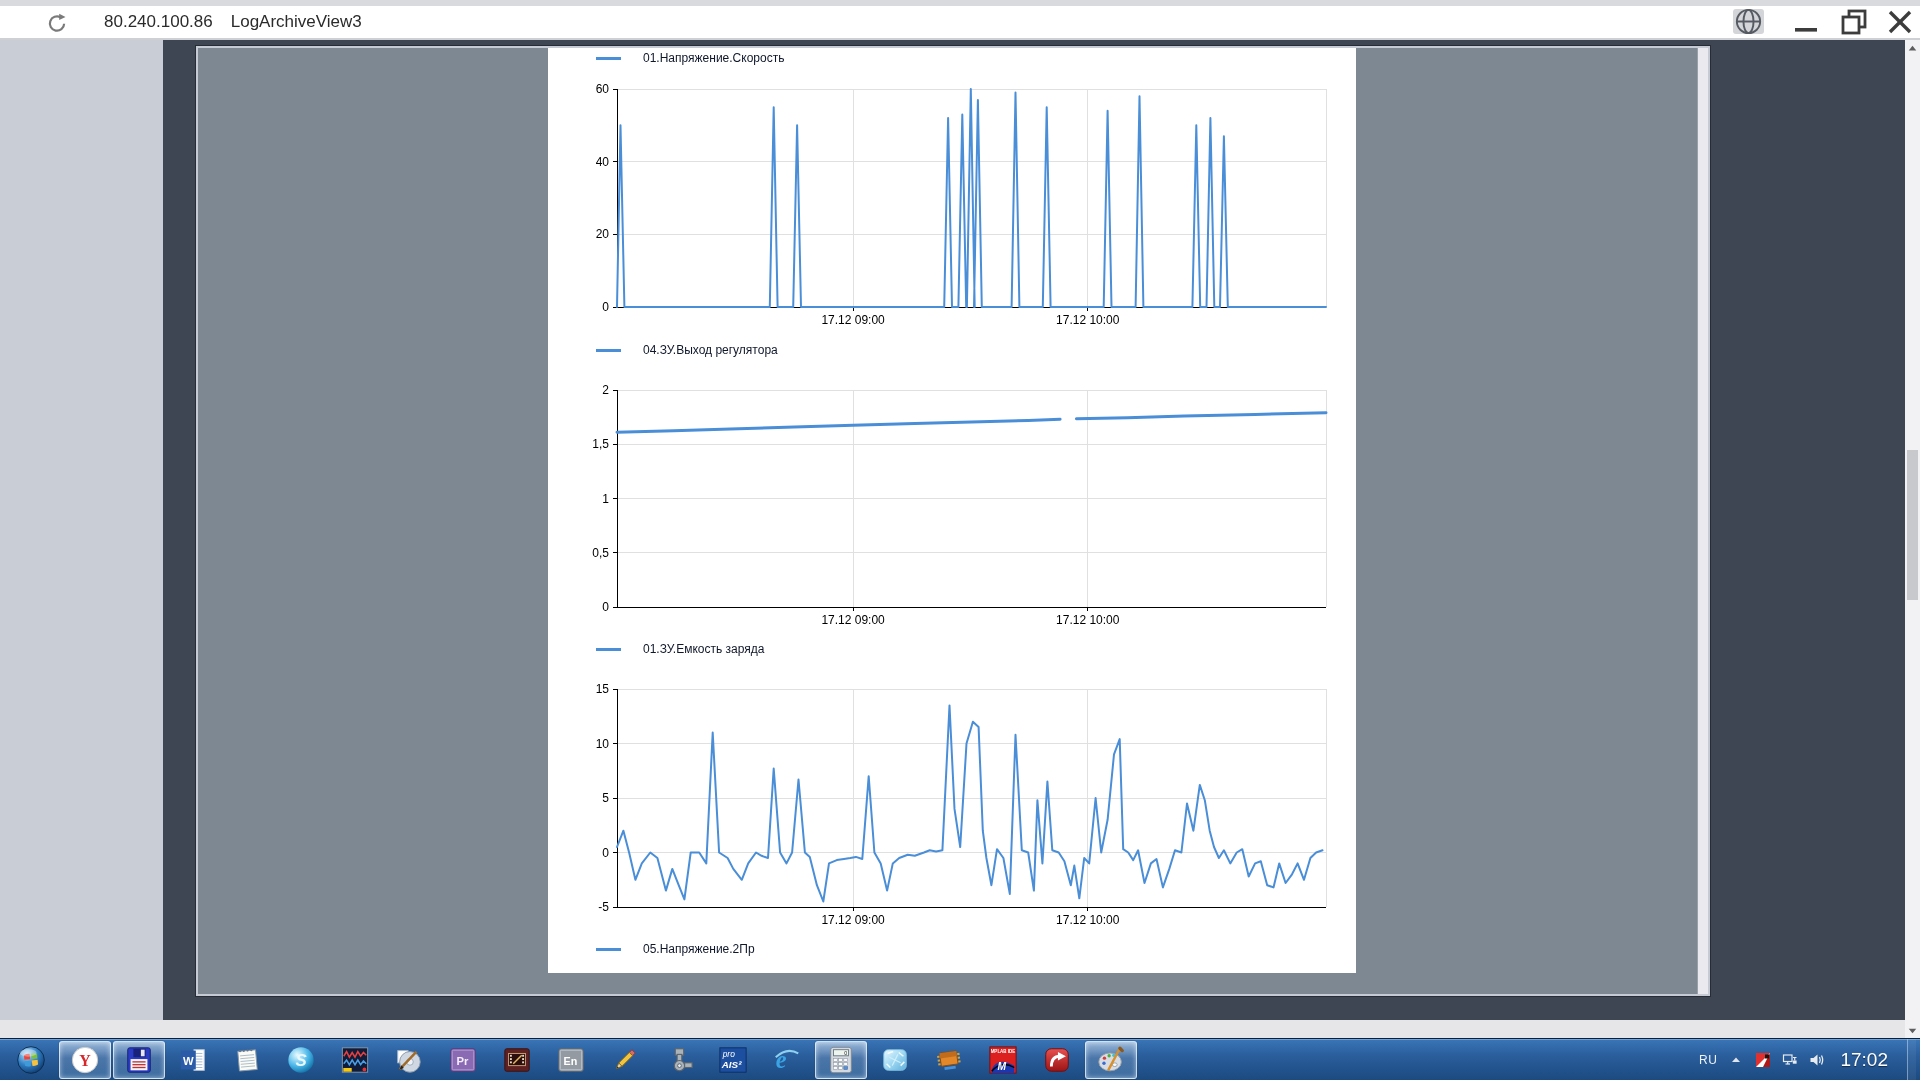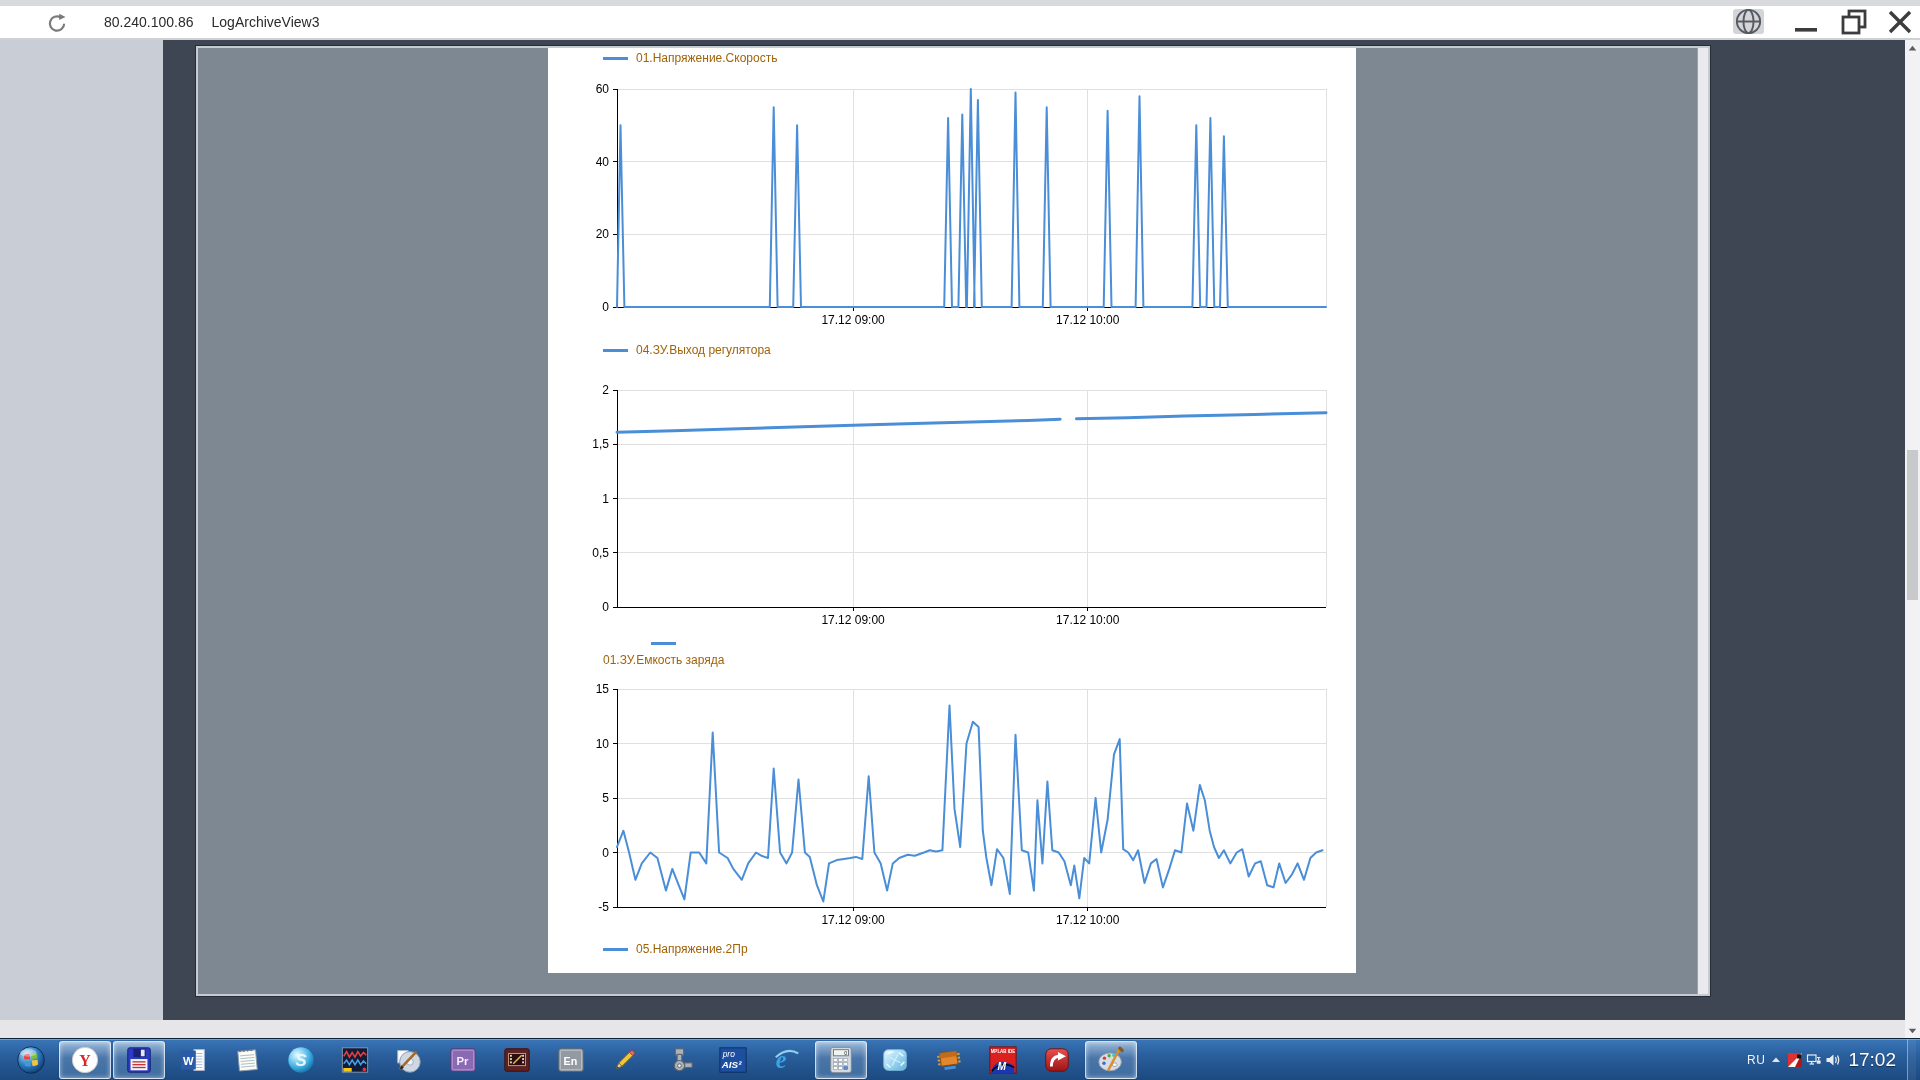--- a/index.html
+++ b/index.html
@@ -5,21 +5,21 @@
   html,body{margin:0;padding:0;width:1920px;height:1080px;overflow:hidden;
     font-family:"Liberation Sans",sans-serif;background:#e6e6e8;}
   *{box-sizing:border-box;}
   svg{font-family:inherit;display:block;}
 
   
   #titlebar{position:absolute;left:0;top:0;width:1920px;height:40px;background:#fff;
     border-top:6px solid #d9dade;border-bottom:2px solid #cfd0d4;}
   #tb-inner{position:relative;height:32px;display:flex;align-items:center;}
   #refresh-btn{position:absolute;left:46px;top:6px;width:22px;height:22px;display:flex;align-items:center;justify-content:center;cursor:pointer;}
-  #page-title{position:absolute;left:104px;top:0;height:32px;display:flex;align-items:center;font-size:14px;color:#2b2b2b;}
+  #page-title{position:absolute;left:104px;top:0;height:32px;display:flex;align-items:center;font-size:17px;color:#2b2b2b;}
   #page-title .app{margin-left:18px;}
   #globe-btn{position:absolute;left:1733px;top:3px;width:31px;height:25px;background:#d4d5d9;border-radius:3px;
     display:flex;align-items:center;justify-content:center;}
   .winctl{position:absolute;top:2px;width:32px;height:27px;display:flex;align-items:center;justify-content:center;}
   #btn-min{left:1790px;} #btn-restore{left:1838px;} #btn-close{left:1884px;}
 
   
   #page{position:absolute;left:0;top:40px;width:1920px;height:998px;background:#e6e6e8;}
   #left-col{position:absolute;left:0;top:0;width:163px;height:980px;background:#c9cdd5;}
   #dark{position:absolute;left:163px;top:0;width:1742px;height:980px;background:#3e4653;}
@@ -28,35 +28,35 @@
   #inner-scrollbar{position:absolute;right:0;top:0;bottom:0;width:11px;background:#e9e9ef;border-left:1px solid #9aa0aa;}
   #report-panel{position:absolute;left:350px;top:0;width:808px;height:925px;background:#fff;}
 
   
   #vscroll{position:absolute;left:1905px;top:0;width:15px;height:998px;background:#f2f2f4;}
   #vscroll .arrow{position:absolute;left:0;width:15px;height:16px;display:flex;align-items:center;justify-content:center;}
   #vs-up{top:0;} #vs-down{bottom:0;}
   #vs-thumb{position:absolute;left:2px;top:410px;width:11px;height:150px;background:#c8c9cd;}
 
   
-  .legend{position:absolute;left:55px;height:14px;display:flex;align-items:center;gap:8px;font-size:12px;color:#a16207;white-space:nowrap;}
+  .legend{position:absolute;left:48px;height:14px;display:flex;align-items:center;gap:22px;font-size:12px;color:#0f172a;white-space:nowrap;}
   .legend .swatch{width:25px;height:3px;background:#4a8ed8;flex:0 0 auto;}
-  #legend-1{top:3px;} #legend-2{top:295px;} #legend-3{top:594px;flex-direction:column;} #legend-4{top:894px;}
+  #legend-1{top:3px;} #legend-2{top:295px;} #legend-3{top:594px;} #legend-4{top:894px;}
 
   
   #taskbar{position:absolute;left:0;top:1038px;width:1920px;height:42px;
     background:linear-gradient(#3a76b8,#2a5e9c 40%,#1c4a80);border-top:1px solid #0c2038;}
   #taskbar::after{content:"";position:absolute;left:0;top:0;width:100%;height:1px;background:rgba(160,200,240,.55);}
   #tb-icons{position:absolute;left:4px;top:0;height:42px;display:flex;align-items:center;}
   .tb-btn{width:52px;height:38px;margin:0 1px;display:flex;align-items:center;justify-content:center;border-radius:3px;border:1px solid transparent;}
   .tb-btn.pressed{background:linear-gradient(rgba(255,255,255,.50),rgba(255,255,255,.16) 45%,rgba(140,190,235,.30));
     border:1px solid rgba(240,248,255,.8);box-shadow:inset 0 0 5px rgba(255,255,255,.55),0 0 1px rgba(10,30,50,.8);}
   .tb-ico{width:30px;height:30px;display:block;}
   .tb-ico svg{width:30px;height:30px;}
-  #tray{position:absolute;right:0;top:0;height:42px;display:flex;align-items:center;gap:3px;padding-right:4px;color:#fff;}
+  #tray{position:absolute;right:0;top:0;height:42px;display:flex;align-items:center;gap:11px;padding-right:4px;color:#fff;}
   #tray .lang{font-size:12px;color:#eef3f9;letter-spacing:.5px;}
   #tray .trayico{width:16px;height:16px;display:block;}
   #tray .trayico svg{width:16px;height:16px;}
   #clock{font-size:19px;color:#fff;text-shadow:0 1px 1px rgba(0,0,0,.5);margin-left:4px;}
   #show-desktop{width:9px;height:42px;border-left:1px solid rgba(220,235,250,.45);background:rgba(255,255,255,.06);margin-left:8px;}
 </style>
 </head>
 <body>
 
 <div id="titlebar">

